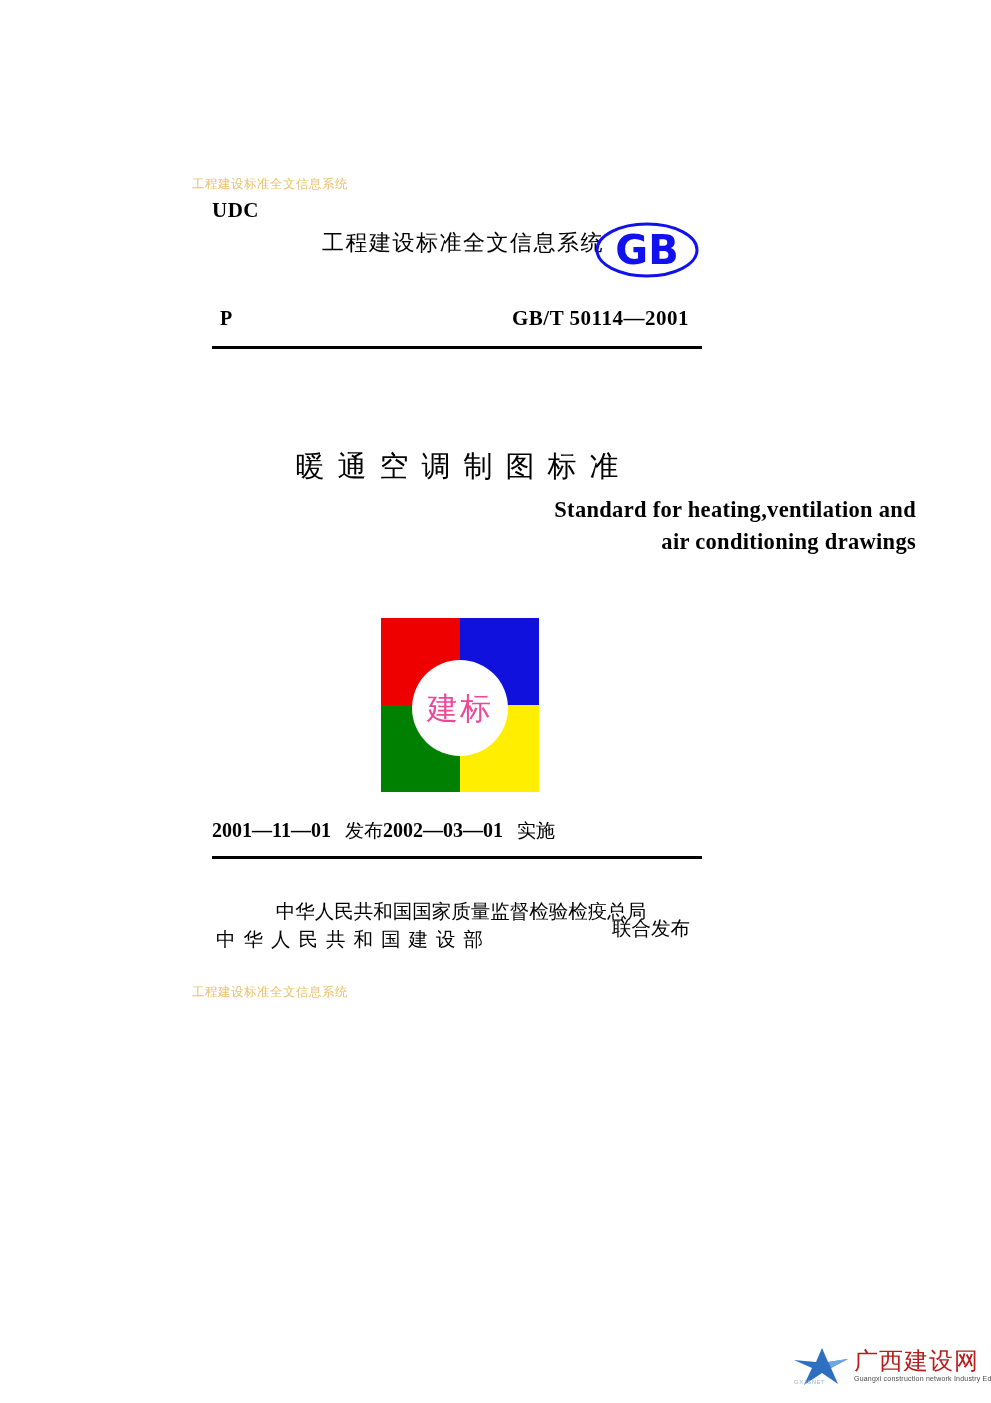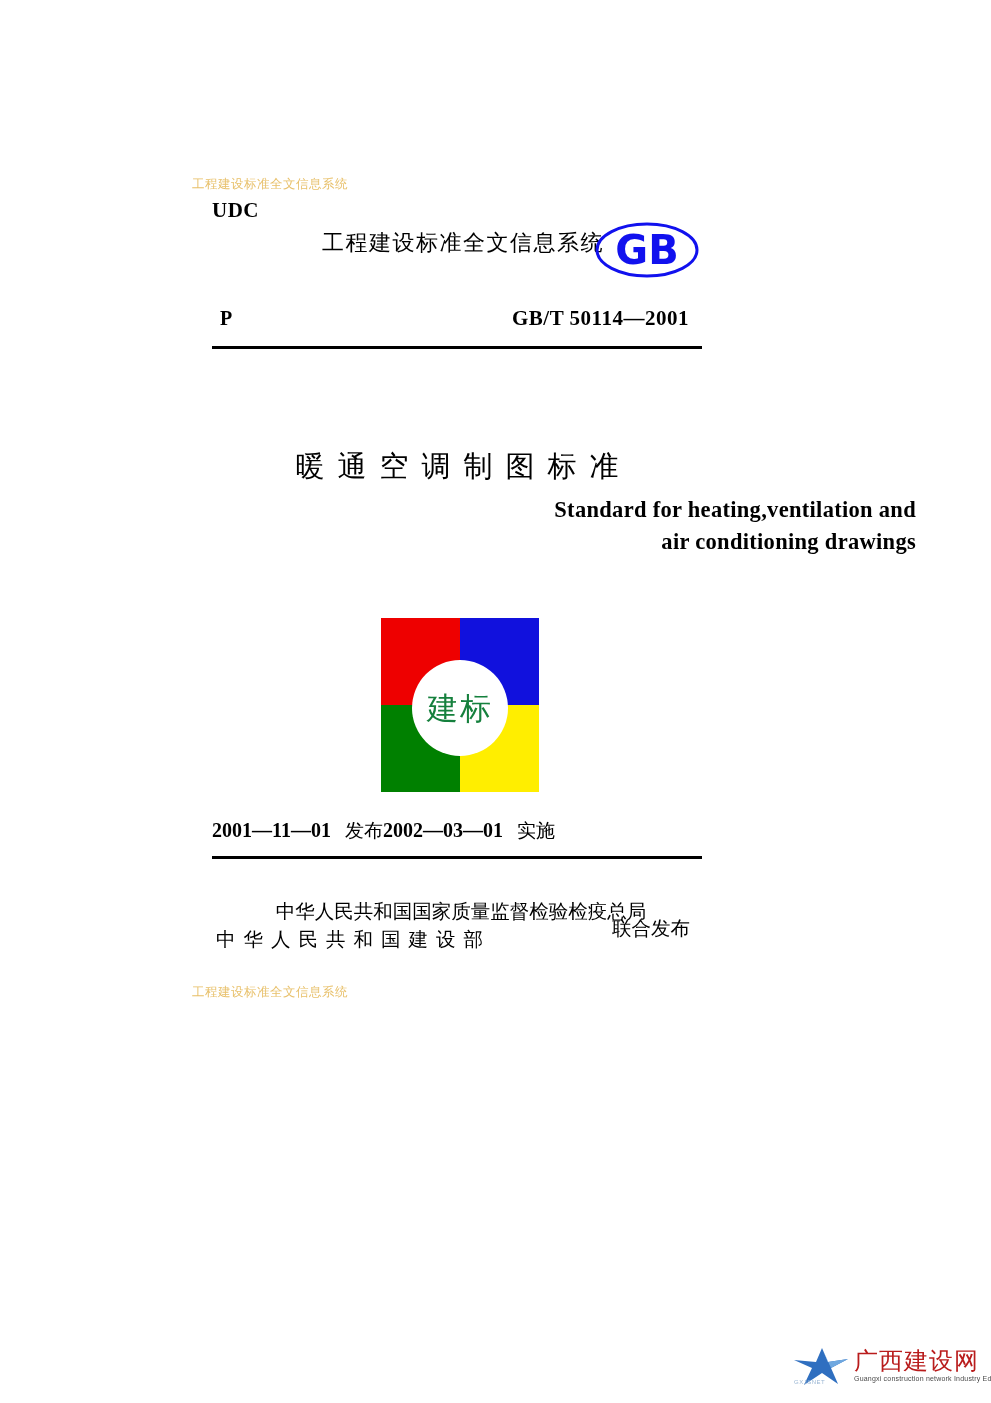--- a/index.html
+++ b/index.html
@@ -156,21 +156,21 @@
     border-radius: 50%;
     background: #ffffff;
     display: flex;
     align-items: center;
     justify-content: center;
   }
   .emblem .disc span {
     font-family: "DejaVu Sans", sans-serif;
     font-size: 31px;
     letter-spacing: 2px;
-    color: #15803d;
+    color: #ec4899;
     line-height: 1;
   }
 
   .dates {
     position: absolute;
     left: 200px;
     top: 818px;
     width: 490px;
     font-family: "Liberation Serif", serif;
     font-weight: bold;

